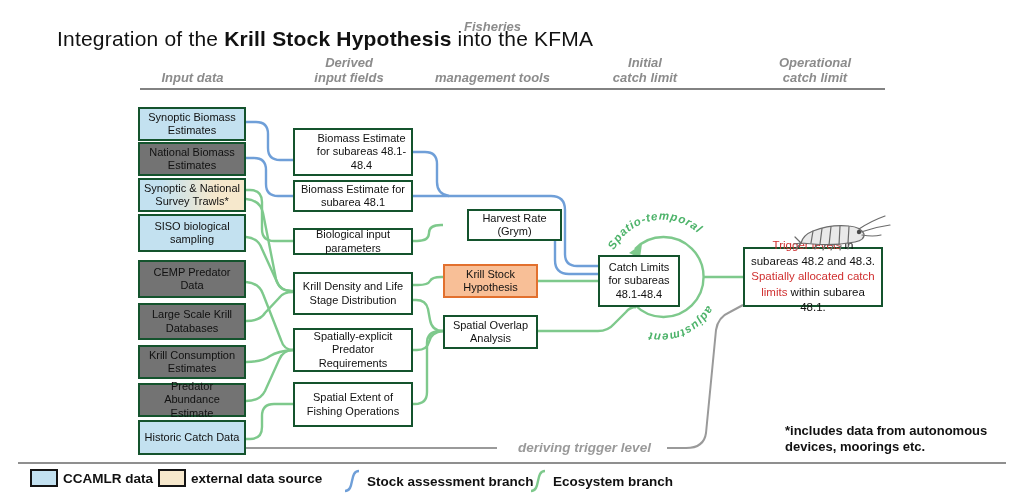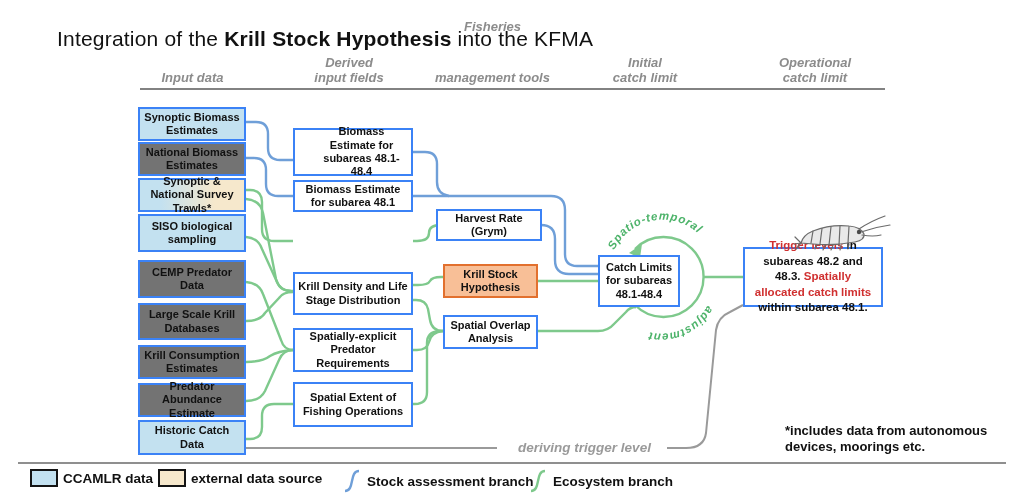--- a/index.html
+++ b/index.html
@@ -12,23 +12,23 @@
   svg.wires{position:absolute;left:0;top:0;z-index:1;}
   .title{position:absolute;left:57px;top:27px;font-size:21px;z-index:3;letter-spacing:.2px;}
   .title b{font-weight:bold;}
   .colhead{
     position:absolute;z-index:3;color:#8c8c8c;font-weight:bold;font-style:italic;
     font-size:13px;text-align:center;line-height:1.15;display:flex;flex-direction:column;
     justify-content:flex-end;height:32px;
   }
   .headrule{position:absolute;left:140px;top:88px;width:745px;height:2px;background:#828282;z-index:2;}
   .nbox{
-    position:absolute;z-index:4;border:2px solid #3b82f6;background:#fff;
+    position:absolute;z-index:4;border:2px solid #14532d;background:#fff;
     display:flex;align-items:center;justify-content:center;text-align:center;
-    font-weight:bold;font-size:11px;line-height:1.22;padding:2px 3px;box-sizing:border-box;
+    font-weight:normal;font-size:11px;line-height:1.22;padding:2px 3px;box-sizing:border-box;
   }
   .fill-blue{background:#c3e1f0;}
   .fill-tan{background:#737373;}
   .fill-grad{background:linear-gradient(90deg,#c3e1f0 20%,#f6e8cc 72%);}
   .fill-orange{background:#f8bf97;border-color:#e2702e;}
   .opbox{font-size:11.5px;line-height:1.35;padding:4px 5px;}
   .red{color:#d03030;}
   .footnote{
     position:absolute;left:785px;top:423px;width:212px;z-index:3;
     font-weight:bold;font-size:13px;line-height:1.25;text-align:left;
@@ -151,31 +151,34 @@
   <div class="nbox fill-blue" style="left:138px;top:420px;width:108px;height:35px;">
       <span>Historic Catch Data</span>
     </div>
 
   <div class="nbox" style="left:293px;top:128px;width:120px;height:48px;padding-left:20px;">
       <span>Biomass Estimate for subareas 48.1-48.4</span>
     </div>
   <div class="nbox" style="left:293px;top:180px;width:120px;height:32px;">
       <span>Biomass Estimate for subarea 48.1</span>
     </div>
+  <div class="nbox" style="left:293px;top:228px;width:120px;height:27px;">
+      <span>Biological input parameters</span>
+    </div>
   <div class="nbox" style="left:293px;top:272px;width:120px;height:43px;">
       <span>Krill Density and Life Stage Distribution</span>
     </div>
   <div class="nbox" style="left:293px;top:328px;width:120px;height:44px;">
       <span>Spatially-explicit Predator Requirements</span>
     </div>
   <div class="nbox" style="left:293px;top:382px;width:120px;height:45px;">
       <span>Spatial Extent of Fishing Operations</span>
     </div>
 
-  <div class="nbox" style="left:436px;top:209px;width:106px;height:32px;">
+  <div class="nbox" style="left:467px;top:209px;width:95px;height:32px;">
       <span>Harvest Rate (Grym)</span>
     </div>
   <div class="nbox fill-orange" style="left:443px;top:264px;width:95px;height:34px;">
       <span>Krill Stock Hypothesis</span>
     </div>
   <div class="nbox" style="left:443px;top:315px;width:95px;height:34px;">
       <span>Spatial Overlap Analysis</span>
     </div>
 
   <div class="nbox" style="left:598px;top:255px;width:82px;height:52px;">

